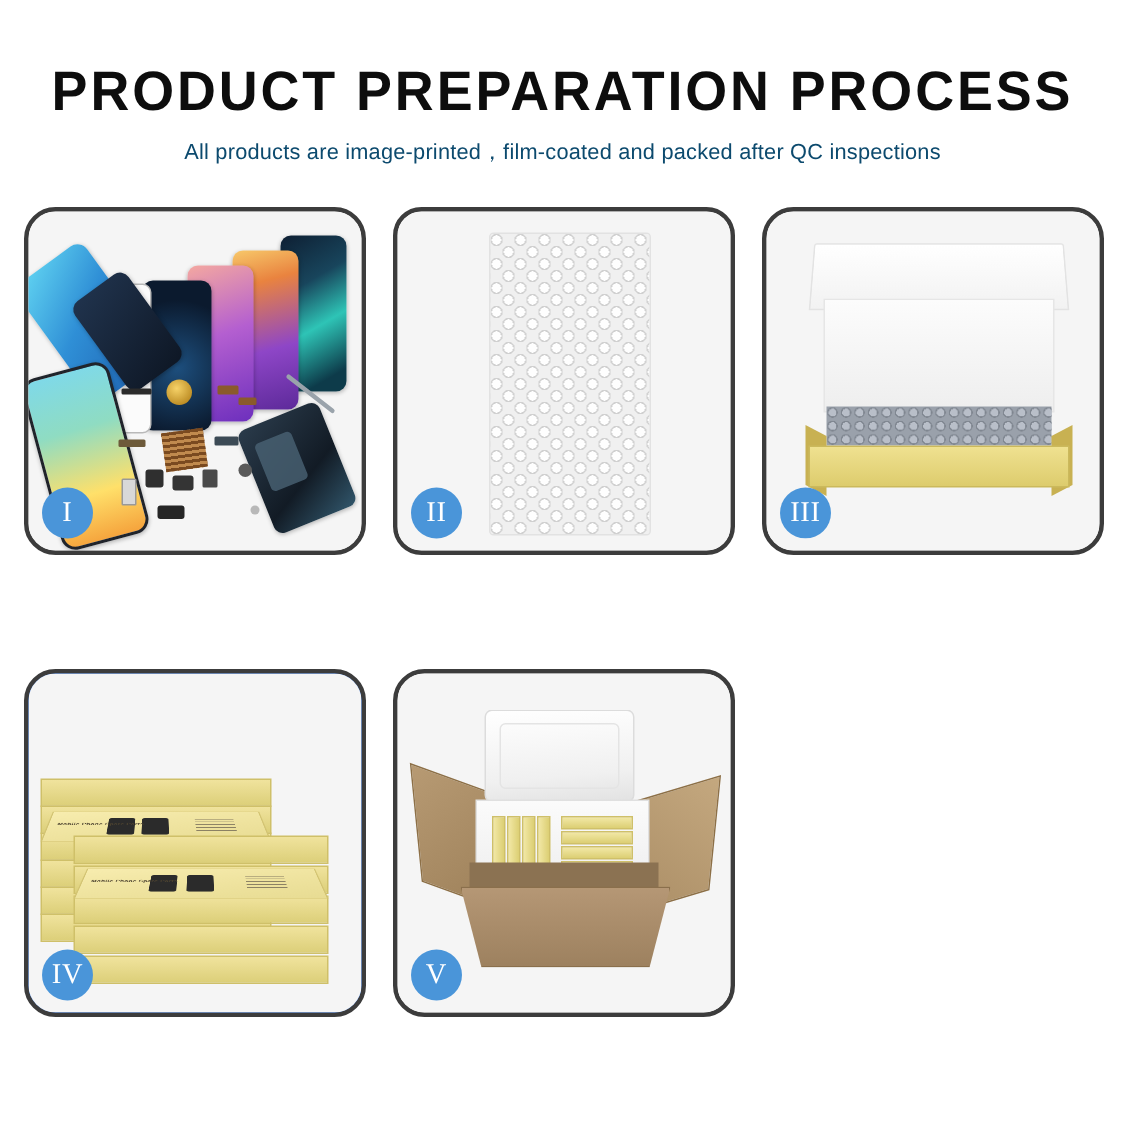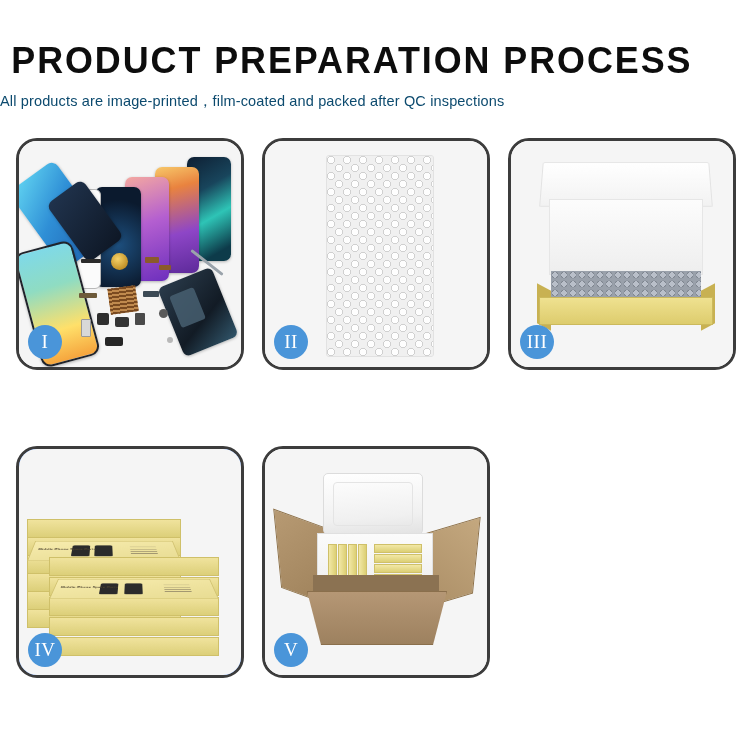--- a/index.html
+++ b/index.html
@@ -19,20 +19,21 @@
     height: 750px;
     background: #ffffff;
   }
 
   
   .header {
     position: absolute;
     top: 0;
     left: 0;
     width: 750px;
+    text-align: center;
   }
   .title {
     margin: 0;
     padding-top: 42px;
     font-family: "Liberation Sans", sans-serif;
     font-size: 37px;
     font-weight: 700;
     letter-spacing: 2.0px;
     color: #0d0d0d;
     line-height: 1.0;
@@ -190,21 +191,21 @@
   .tool {
     position: absolute;
     right: 14px; top: 120px;
     width: 40px; height: 3px;
     background: #9aa3ab;
     transform: rotate(38deg);
     border-radius: 2px;
   }
 
   
-  .p2 { background: #f7f7f7; }
+  .p2 { background: #f7f7f7; border-radius: 19px; }
   .wrapbag {
     position: absolute;
     left: 61px; top: 14px;
     width: 106px; height: 200px;
     background: #efefef;
     border: 1px solid #e2e2e2;
     border-radius: 3px;
     overflow: hidden;
   }
   .bubbles {

